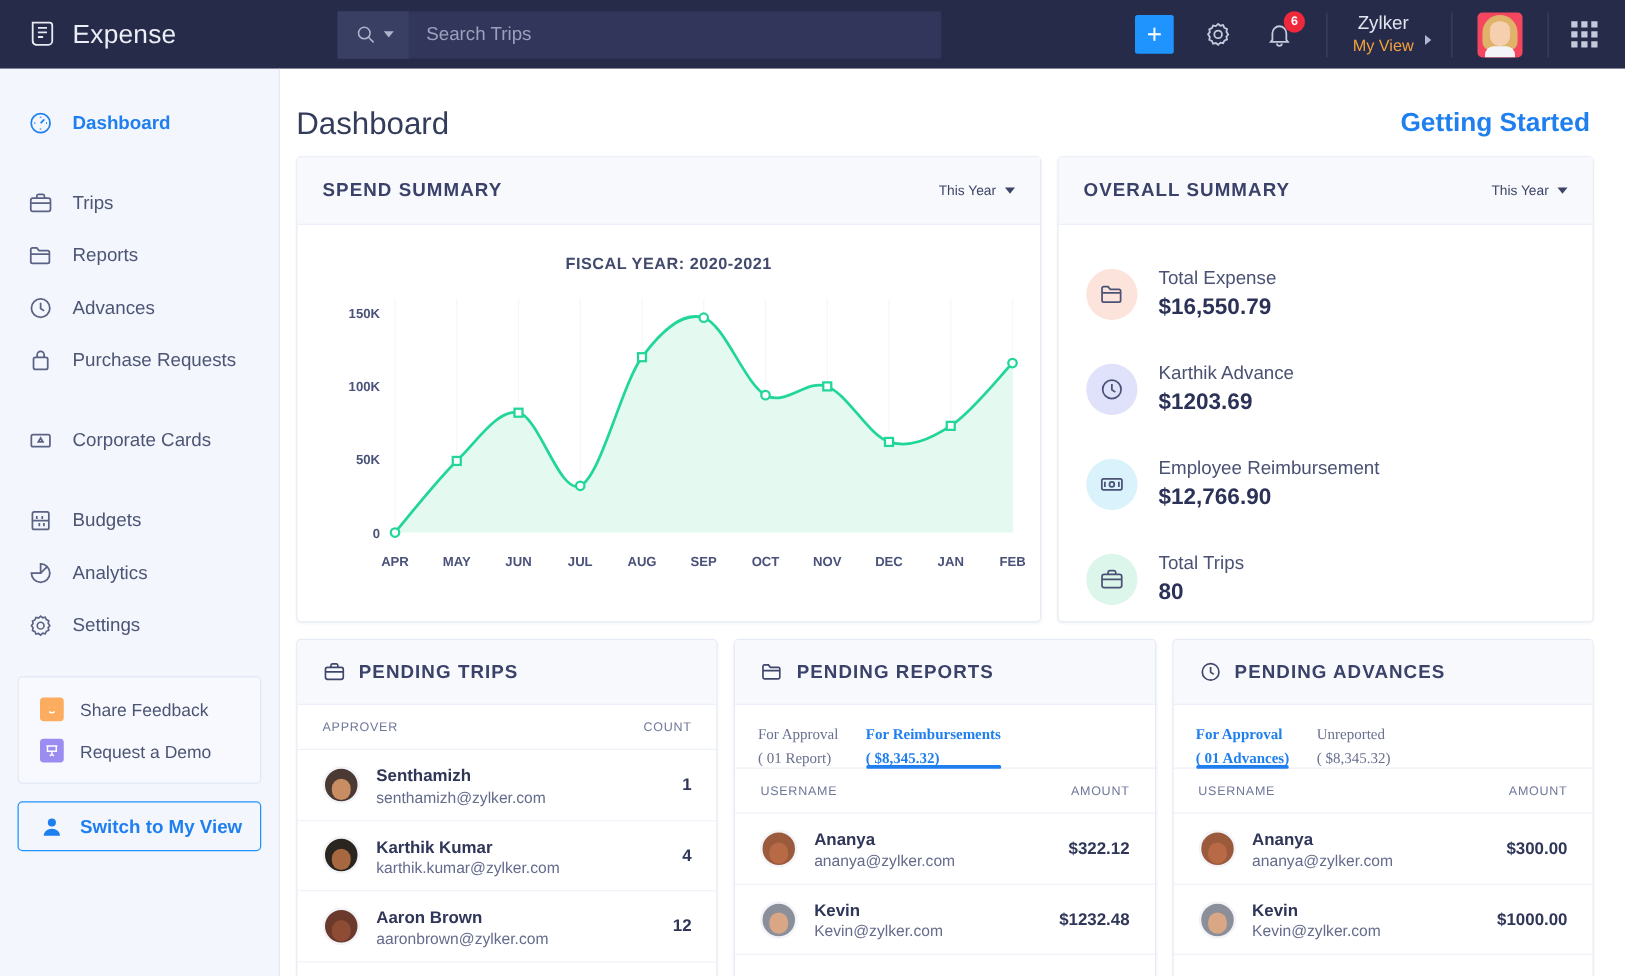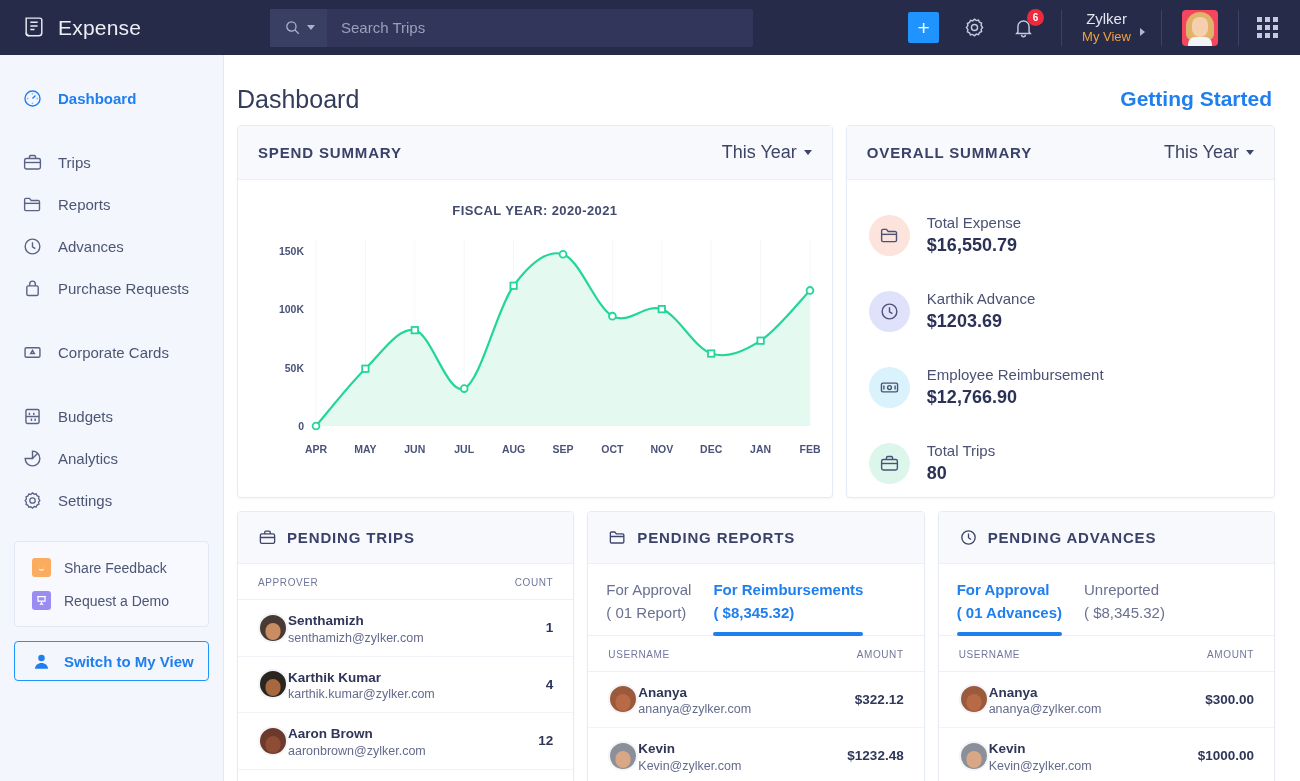--- a/index.html
+++ b/index.html
@@ -164,21 +164,21 @@
     background: #f8f9fd; border-bottom: 1px solid #ecf0f8;
     height: 54px; display: flex; align-items: center;
     padding: 0 20px; gap: 10px;
   }
   .card-title {
     font-size: 15px; font-weight: bold; color: #3b426a;
     letter-spacing: .85px;
   }
   .period {
     margin-left: auto; display: flex; align-items: center; gap: 7px;
-    font-size: 18px; color: #3d4466; cursor: pointer;
+    font-size: 11px; color: #3d4466; cursor: pointer;
   }
 
   .row-top { display: flex; gap: 13px; margin-top: 2px; }
   .spend-card { width: 597px; height: 373px; }
   .overall-card { width: 430px; height: 373px; }
 
   .chart-area { position: relative; width: 100%; height: 318px; }
   .fiscal {
     text-align: center; font-size: 13px; font-weight: bold;
     color: #424a6d; letter-spacing: .4px; padding-top: 23px;
@@ -198,38 +198,38 @@
   .ov-value { font-size: 18px; color: #2c3257; font-weight: bold; }
 
   
   .row-bot { display: flex; gap: 13px; margin-top: 13px; }
   .pcard { width: 340px; height: 280px; overflow: hidden; }
   .pcard .card-head { height: 52px; }
   .pc-icon { width: 19px; height: 19px; color: #3f466b; flex:none; }
 
   .tabs { display: flex; padding: 14px 0 0 18px; gap: 22px; position: relative; }
   .tab {
-    font-size: 15px; line-height: 1.55; color: #6a7190; cursor: pointer;
-    padding-bottom: 11px; position: relative;
+    font-size: 12px; line-height: 1.55; color: #6a7190; cursor: pointer;
+    position: relative; font-family: Liberation Serif, serif;
   }
   .tab.active { color: #1f7fef; font-weight: bold; }
   .tab.active::after {
     content: ""; position: absolute; left: 0; right: 0; bottom: 0;
     height: 3.5px; background: #1f7fef; border-radius: 2px;
   }
   .tab-div { height: 1px; background: #edf0f7; margin-top: -1px; }
 
   .thead {
     display: flex; justify-content: space-between;
     padding: 13px 20px 11px 20px;
     font-size: 10px; letter-spacing: .6px; color: #70779a;
     border-bottom: 1px solid #eef1f7;
   }
   .prow {
-    display: flex; align-items: center; 
+    display: flex; align-items: center; gap: 13px;
     padding: 11px 20px; border-bottom: 1px solid #f1f3f9;
   }
   .pavatar {
     width: 30px; height: 30px; border-radius: 16px; flex: none;
     border: 2px solid #f3f4f8; position: relative; overflow: hidden;
   }
   .pa-a { background: #4a3a33; }
   .pa-b { background: #2b2520; }
   .pa-c { background: #6b3a2d; }
   .pa-d { background: #9c5a3c; }

